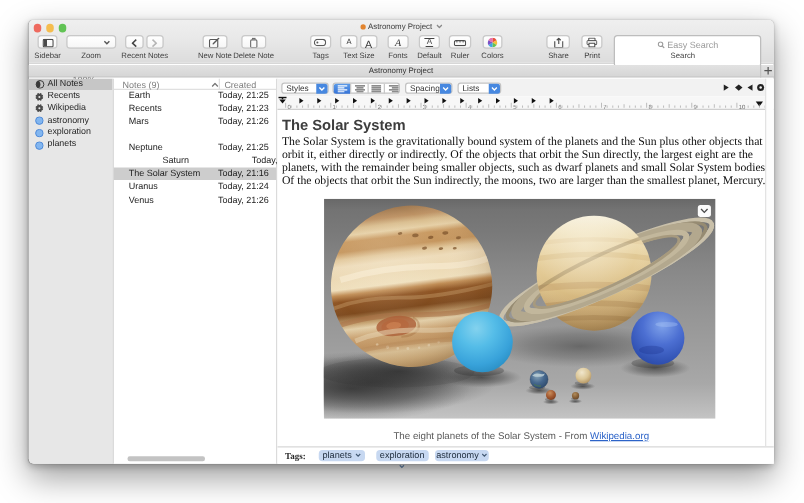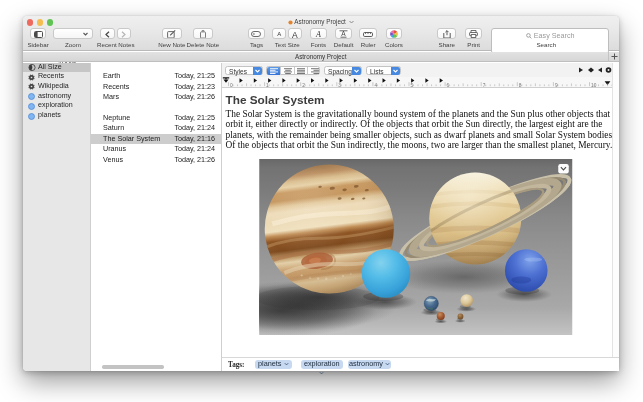--- a/index.html
+++ b/index.html
@@ -168,21 +168,21 @@
       <div style="position:absolute;right:0;top:0;width:11px;height:10.5px;border-left:1px solid #c3c3c3;"><svg width="7" height="7" viewBox="0 0 7 7" style="margin:1.7px 0 0 2px;">
           <path d="M3.5 0.5 L3.5 6.5 M0.5 3.5 L6.5 3.5" stroke="#555" stroke-width="1"></path>
         </svg></div>
     </div>
   <div id="sidebar">
     <div class="srow" style="top:0px;background:#c6c6c6;">
         <span class="ic"><svg width="8" height="7" viewBox="0 0 8 7">
             <circle cx="4" cy="3.5" r="3.1" fill="none" stroke="#3a3a3a" stroke-width="0.8"></circle>
             <path d="M3.2 0.6 A3 3 0 0 0 3.2 6.4 A4.6 4.6 0 0 0 3.2 0.6 Z" fill="#3a3a3a"></path>
           </svg></span>
-        <span class="tx">All Size</span>
+        <span class="tx">All Notes</span>
       </div>
     <div class="srow" style="top:9.7px;">
         <span class="ic"><svg width="7" height="7" viewBox="0 0 7 7">
             <circle cx="3.5" cy="3.5" r="2.5" fill="#4a4a4a"></circle>
             <g stroke="#4a4a4a" stroke-width="1.3">
               <path d="M5.26 4.23 L6.36 4.69"></path>
               <path d="M4.23 5.26 L4.69 6.36"></path>
               <path d="M2.77 5.26 L2.31 6.36"></path>
               <path d="M1.74 4.23 L0.64 4.69"></path>
               <path d="M1.74 2.77 L0.64 2.31"></path>
@@ -224,37 +224,45 @@
         <span class="tx">exploration</span>
       </div>
     <div class="srow" style="top:48.5px;">
         <span class="ic"><svg width="7" height="7" viewBox="0 0 7 7">
             <circle cx="3.5" cy="3.5" r="3" fill="#82b6f0" stroke="#4f8ad8" stroke-width="0.8"></circle>
           </svg></span>
         <span class="tx">planets</span>
       </div>
   </div>
   <div id="nlist">
+    <div style="position:absolute;left:0;top:0;width:100%;height:9.5px;border-bottom:1px solid #e0e0e0;font-size:7.2px;color:#7e7e7e;line-height:9.5px;">
+      <span style="position:absolute;left:7px;">Notes (9)</span>
+      <svg width="6" height="4" viewBox="0 0 6 4" style="position:absolute;left:77.5px;top:3px;">
+          <path d="M0.7 3.2 L3 0.8 L5.3 3.2" stroke="#777" stroke-width="1" fill="none"></path>
+        </svg>
+      <span style="position:absolute;left:0;top:0;height:9.5px;border-left:1px solid #e0e0e0;margin-left:83.5px;"></span>
+      <span style="position:absolute;left:88.5px;">Created</span>
+    </div>
     <div class="nrow" style="top:8.6px;">
         <span class="nm">Earth</span>
         <span class="tm">Today, 21:25</span>
       </div>
     <div class="nrow" style="top:19.05px;">
         <span class="nm">Recents</span>
         <span class="tm">Today, 21:23</span>
       </div>
     <div class="nrow" style="top:29.5px;">
         <span class="nm">Mars</span>
         <span class="tm">Today, 21:26</span>
       </div>
     <div class="nrow" style="top:50.4px;">
         <span class="nm">Neptune</span>
         <span class="tm">Today, 21:25</span>
       </div>
-    <div class="nrow" style="top:60.85px;">
+    <div class="nrow" style="top:60.85px;margin-left:27px;">
         <span class="nm">Saturn</span>
         <span class="tm">Today, 21:24</span>
       </div>
     <div class="nrow" style="top:71.3px;background:#cdcdcd;">
         <span class="nm">The Solar System</span>
         <span class="tm">Today, 21:16</span>
       </div>
     <div class="nrow" style="top:81.75px;">
         <span class="nm">Uranus</span>
         <span class="tm">Today, 21:24</span>
@@ -573,20 +581,21 @@
             <path d="M166.5 141.5 q2.5 -2.5 5.5 -1.5 q3 0.8 4.5 -0.2 q-0.5 2.6 -3.5 2.6 q-3.5 0.4 -6.5 -0.9 Z" fill="#c3d4da" opacity="0.8"></path>
             <path d="M168 148.5 q2.8 1.8 5.5 1.2" stroke="#4e7a52" stroke-width="1.4" fill="none" opacity="0.6"></path>
             <circle cx="172" cy="144.5" r="7.2" fill="none" stroke="#223c5c" stroke-opacity="0.35" stroke-width="0.8"></circle>
             <circle cx="207.5" cy="141.5" r="6.3" fill="url(#ven)"></circle>
             <circle cx="181.5" cy="157" r="4" fill="url(#mar)"></circle>
             <circle cx="201.2" cy="157.5" r="2.9" fill="url(#mer)"></circle>
             <rect x="299" y="5" width="10.5" height="9.5" rx="2.2" fill="#fcfcfc"></rect>
             <path d="M301.6 8.2 L304.2 10.9 L306.8 8.2" stroke="#4a4a4a" stroke-width="1.1" fill="none"></path>
           </svg>
         </div>
+      <div style="position:absolute;left:0;top:255.5px;width:391px;text-align:center;font-size:7.8px;color:#5a5a5a;">The eight planets of the Solar System - From <span style="color:#2c63c8;text-decoration:underline;">Wikipedia.org</span></div>
     </div>
     <div style="position:absolute;left:390.5px;top:0;width:7px;height:294.5px;background:#fdfdfd;border-left:1px solid #e3e3e3;"></div>
     <div id="tagsbar">
       <span style="position:absolute;left:6.5px;top:2.8px;font-size:7.2px;font-weight:bold;color:#2a2a2a;font-family:Liberation Serif, serif;">Tags:</span>
       <div class="pill" style="left:33px;width:37.5px;">planets <svg width="5" height="4" viewBox="0 0 5 4" style="margin-left:0px;">
             <path d="M0.8 1.2 L2.5 2.9 L4.2 1.2" stroke="#445a74" stroke-width="0.9" fill="none"></path>
           </svg></div>
       <div class="pill" style="left:79.5px;width:41.5px;">exploration <svg width="5" height="4" viewBox="0 0 5 4" style="margin-left:0px;">
             <path d="M0.8 1.2 L2.5 2.9 L4.2 1.2" stroke="#445a74" stroke-width="0.9" fill="none"></path>
           </svg></div>

